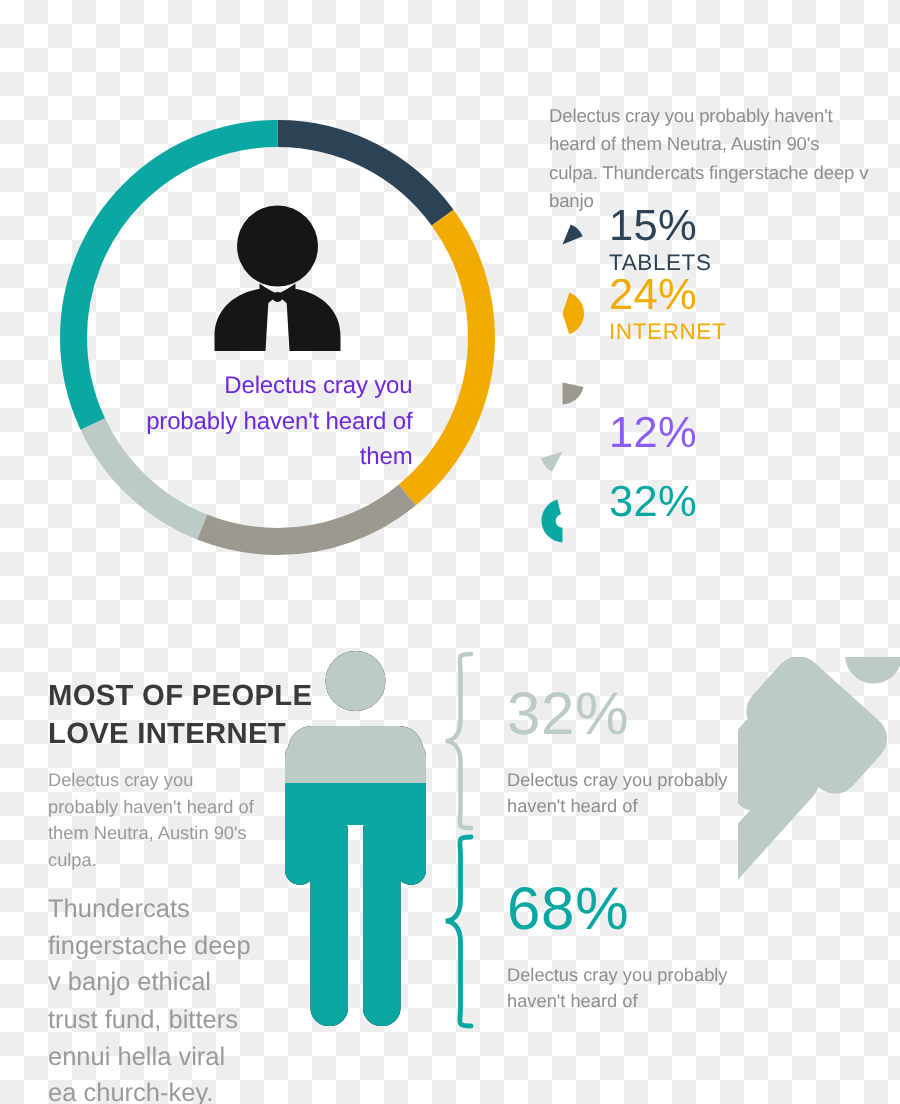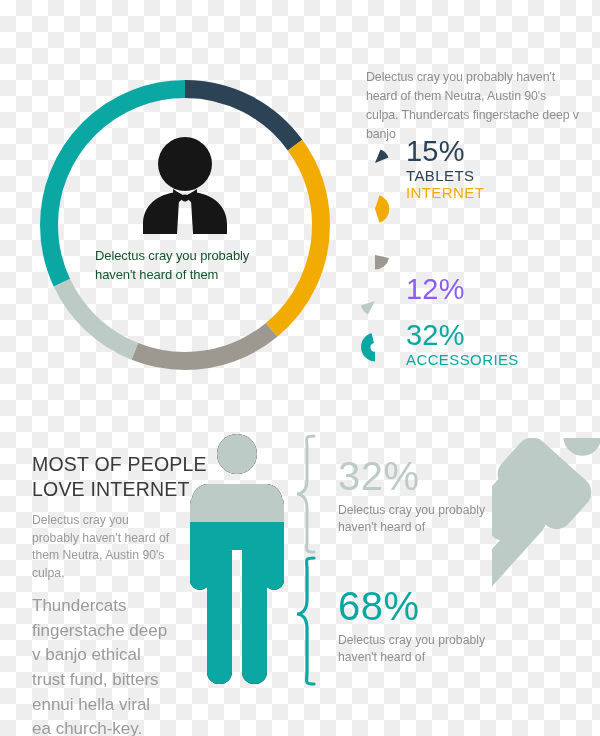--- a/index.html
+++ b/index.html
@@ -48,24 +48,24 @@
     width: 112px;
     height: 104px;
   }
 
   #donut-center-text {
     position: absolute;
     left: 50%;
     top: 174px;
     transform: translateX(-50%);
     width: 180px;
-    text-align: left;
-    font-size: 13px;
+    text-align: right;
+    font-size: 16px;
     line-height: 1.48;
-    color: #14532d;
+    color: #6d28d9;
     letter-spacing: -0.1px;
   }
 
   
   #top-paragraph {
     position: absolute;
     left: 366px;
     top: 68px;
     width: 216px;
     font-size: 12.4px;
@@ -114,21 +114,21 @@
     margin-top: 2px;
   }
 
   
   #bottom-heading {
     position: absolute;
     left: 32px;
     top: 452px;
     width: 180px;
     font-size: 19.5px;
-    font-weight: 400;
+    font-weight: 700;
     line-height: 1.28;
     color: #3a3a3a;
     letter-spacing: 0.2px;
   }
   #bottom-para-1 {
     position: absolute;
     left: 32px;
     top: 512px;
     width: 140px;
     font-size: 12.2px;
@@ -175,21 +175,21 @@
     font-size: 40px;
     font-weight: 400;
     line-height: 1.0;
     letter-spacing: 0.5px;
   }
   .stat-desc {
     display: block;
     font-size: 12.2px;
     line-height: 1.38;
     color: #8e8e8e;
-    margin-top: 6px;
+    margin-top: 16px;
   }
   #stat-32 { left: 338px; top: 456px; width: 150px; }
   #stat-68 { left: 338px; top: 586px; width: 150px; }
 </style>
 </head>
 <body>
 
 <div id="canvas">
 
   <div id="donut-wrap">
@@ -232,20 +232,21 @@
         <span class="legend-pct" style="color:#2c4255">15%</span>
         <span class="legend-label" style="color:#2c4255">TABLETS</span>
       </span>
     </div>
 
     <div class="legend-row">
       <svg class="legend-icon" viewBox="0 0 34 34">
         <path d="M17 17 L21.5 3.2 A14.6 14.6 0 0 1 21.5 30.8 Z" fill="#f2ab00"></path>
       </svg>
       <span class="legend-text">
+        <span class="legend-pct" style="color:#f2ab00">24%</span>
         <span class="legend-label" style="color:#f2ab00">INTERNET</span>
       </span>
     </div>
 
     <div class="legend-row">
       <svg class="legend-icon" viewBox="0 0 34 34">
         <path d="M17 17 L31 20 A14.6 14.6 0 0 1 17 31.6 Z" fill="#9d9991"></path>
       </svg>
     </div>
 
@@ -257,21 +258,20 @@
         <span class="legend-pct" style="color:#8b5cf6">12%</span>
       </span>
     </div>
 
     <div class="legend-row">
       <svg class="legend-icon" viewBox="0 0 34 34">
         <path d="M17 31.6 A14.6 14.6 0 0 1 13.5 3.0 L16 12.9 A4.5 4.5 0 0 0 17 21.8 Z" fill="#0ba8a3"></path>
       </svg>
       <span class="legend-text">
         <span class="legend-pct" style="color:#0ba8a3">32%</span>
-        <span class="legend-label" style="color:#0ba8a3">ACCESSORIES</span>
       </span>
     </div>
 
   </div>
 
   <div id="bottom-heading">MOST OF PEOPLE LOVE INTERNET</div>
 
   <div id="bottom-para-1">Delectus cray you probably haven't heard of them Neutra, Austin 90's culpa.</div>
 
   <div id="bottom-para-2">Thundercats fingerstache deep v banjo ethical trust fund, bitters ennui hella viral ea church-key.</div>

